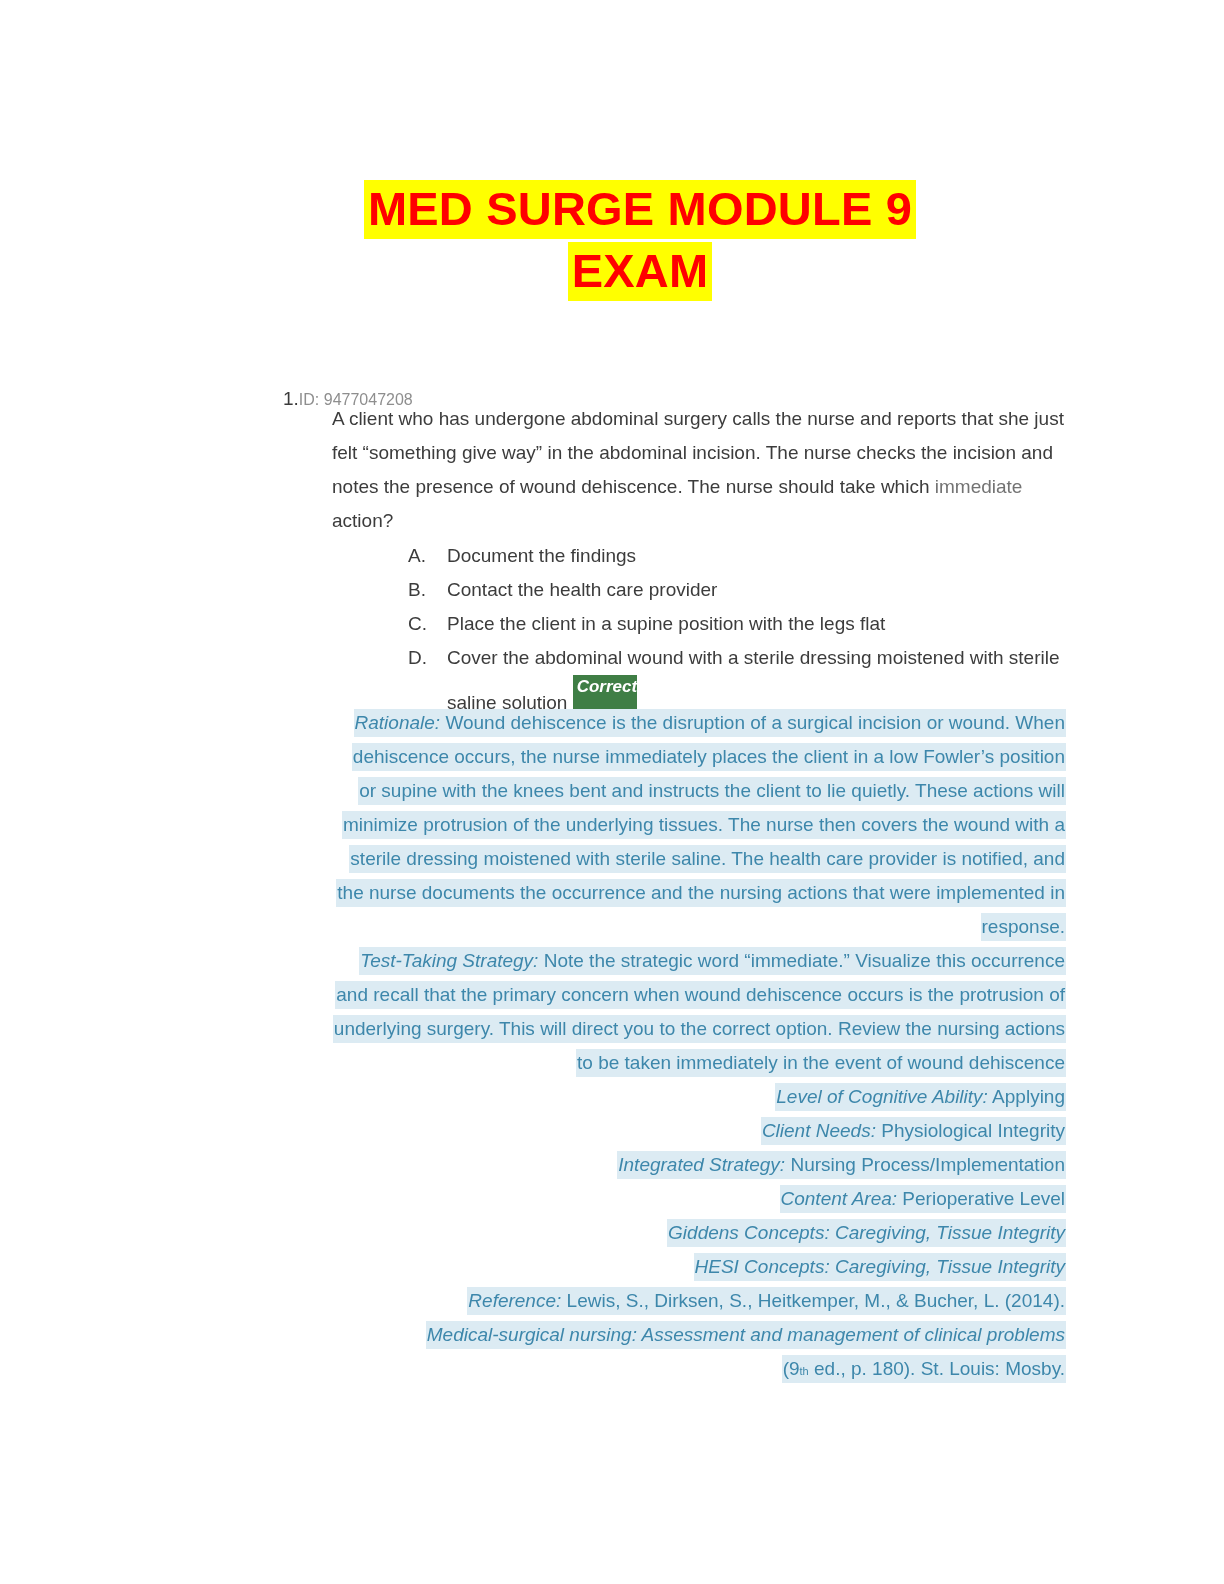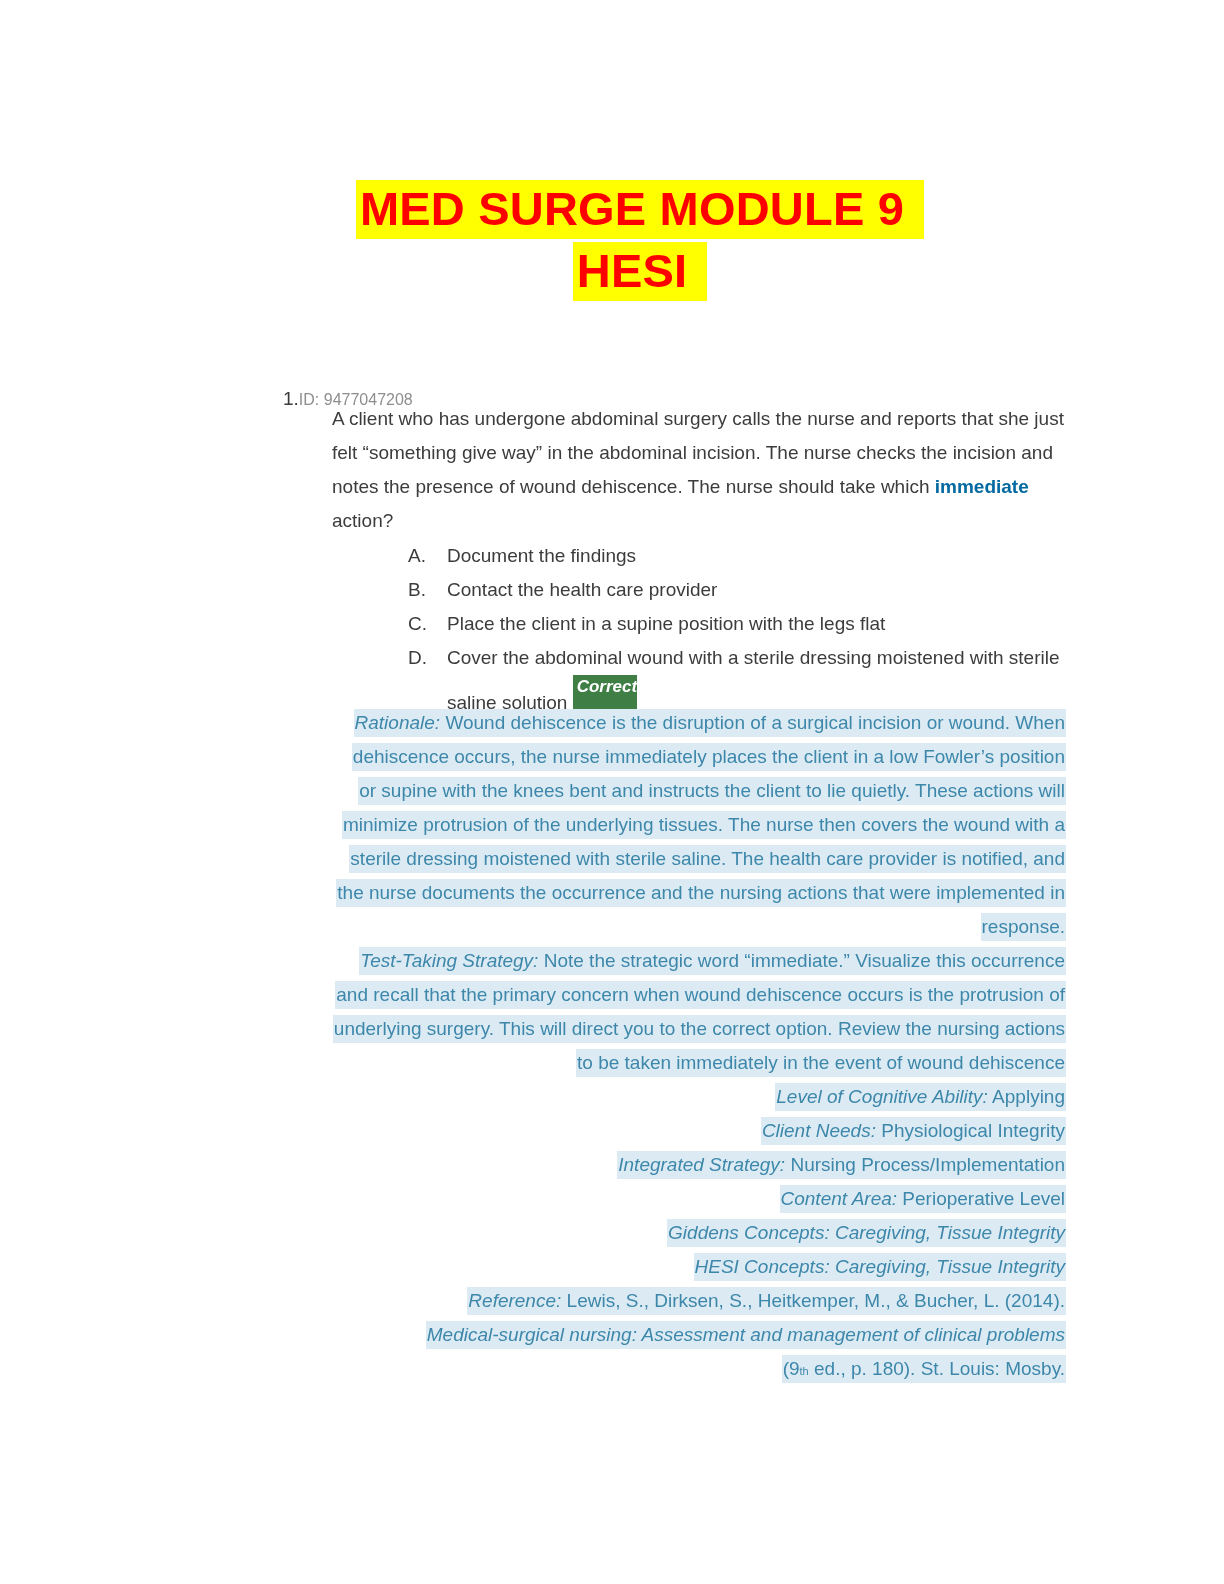--- a/index.html
+++ b/index.html
@@ -30,21 +30,21 @@
   .title-line {
     font-size: 47px;
     font-weight: bold;
     line-height: 1.32;
     color: #ff0000;
     letter-spacing: 0.2px;
     margin: 0;
   }
   .title-line span.hl {
     background: #ffff00;
-    padding: 2px 20px 4px 4px;
+    padding: 2px 4px 4px 4px;
     box-decoration-break: clone;
     -webkit-box-decoration-break: clone;
   }
 
   
   .qid-row {
     position: absolute;
     left: 283px;
     top: 388px;
     font-size: 17px;
@@ -63,21 +63,21 @@
   
   .stem {
     position: absolute;
     left: 332px;
     top: 402px;
     width: 732px;
     font-size: 19px;
     line-height: 34px;
     color: #3c3c3c;
   }
-  .stem b { font-weight: bold; color: #0369a1; }
+  .stem b { font-weight: normal; color: #737373; }
 
   
   .options {
     position: absolute;
     left: 408px;
     top: 539px;
     width: 660px;
     font-size: 19px;
     line-height: 34px;
     color: #3c3c3c;
@@ -139,21 +139,21 @@
 </head>
 <body>
 
 <div class="page">
 
   <div class="title-block">
     <div class="title-line">
       <span class="hl">MED SURGE MODULE 9</span>
     </div>
     <div class="title-line">
-      <span class="hl">HESI</span>
+      <span class="hl">EXAM</span>
     </div>
   </div>
 
   <div class="qid-row">
     <span class="qnum">1.</span><span class="qid">ID: 9477047208</span>
   </div>
 
   <div class="stem">
     <span>A client who has undergone abdominal surgery calls the nurse and reports that she just felt “something give way” in the abdominal incision. The nurse checks the incision and notes the presence of wound dehiscence. The nurse should take which </span><b>immediate</b><span> action?</span>
   </div>

